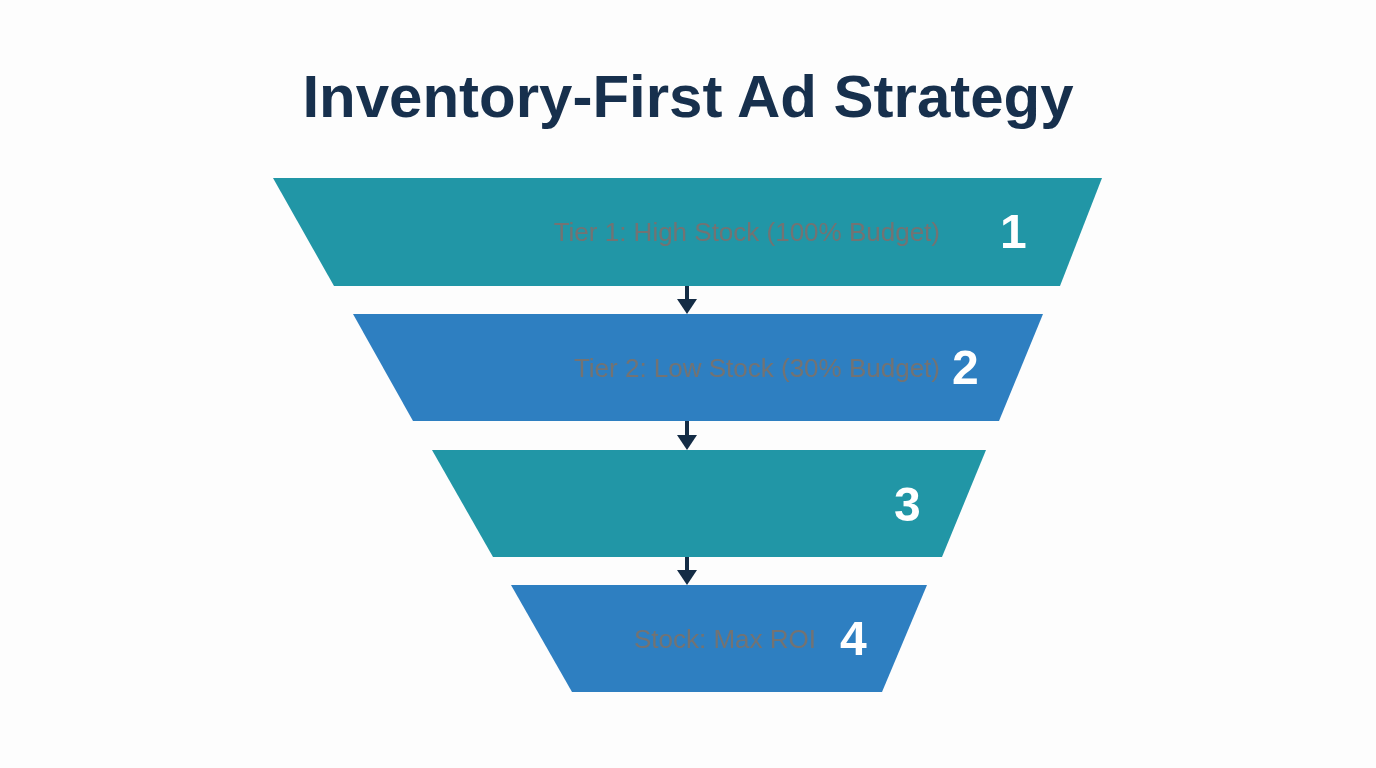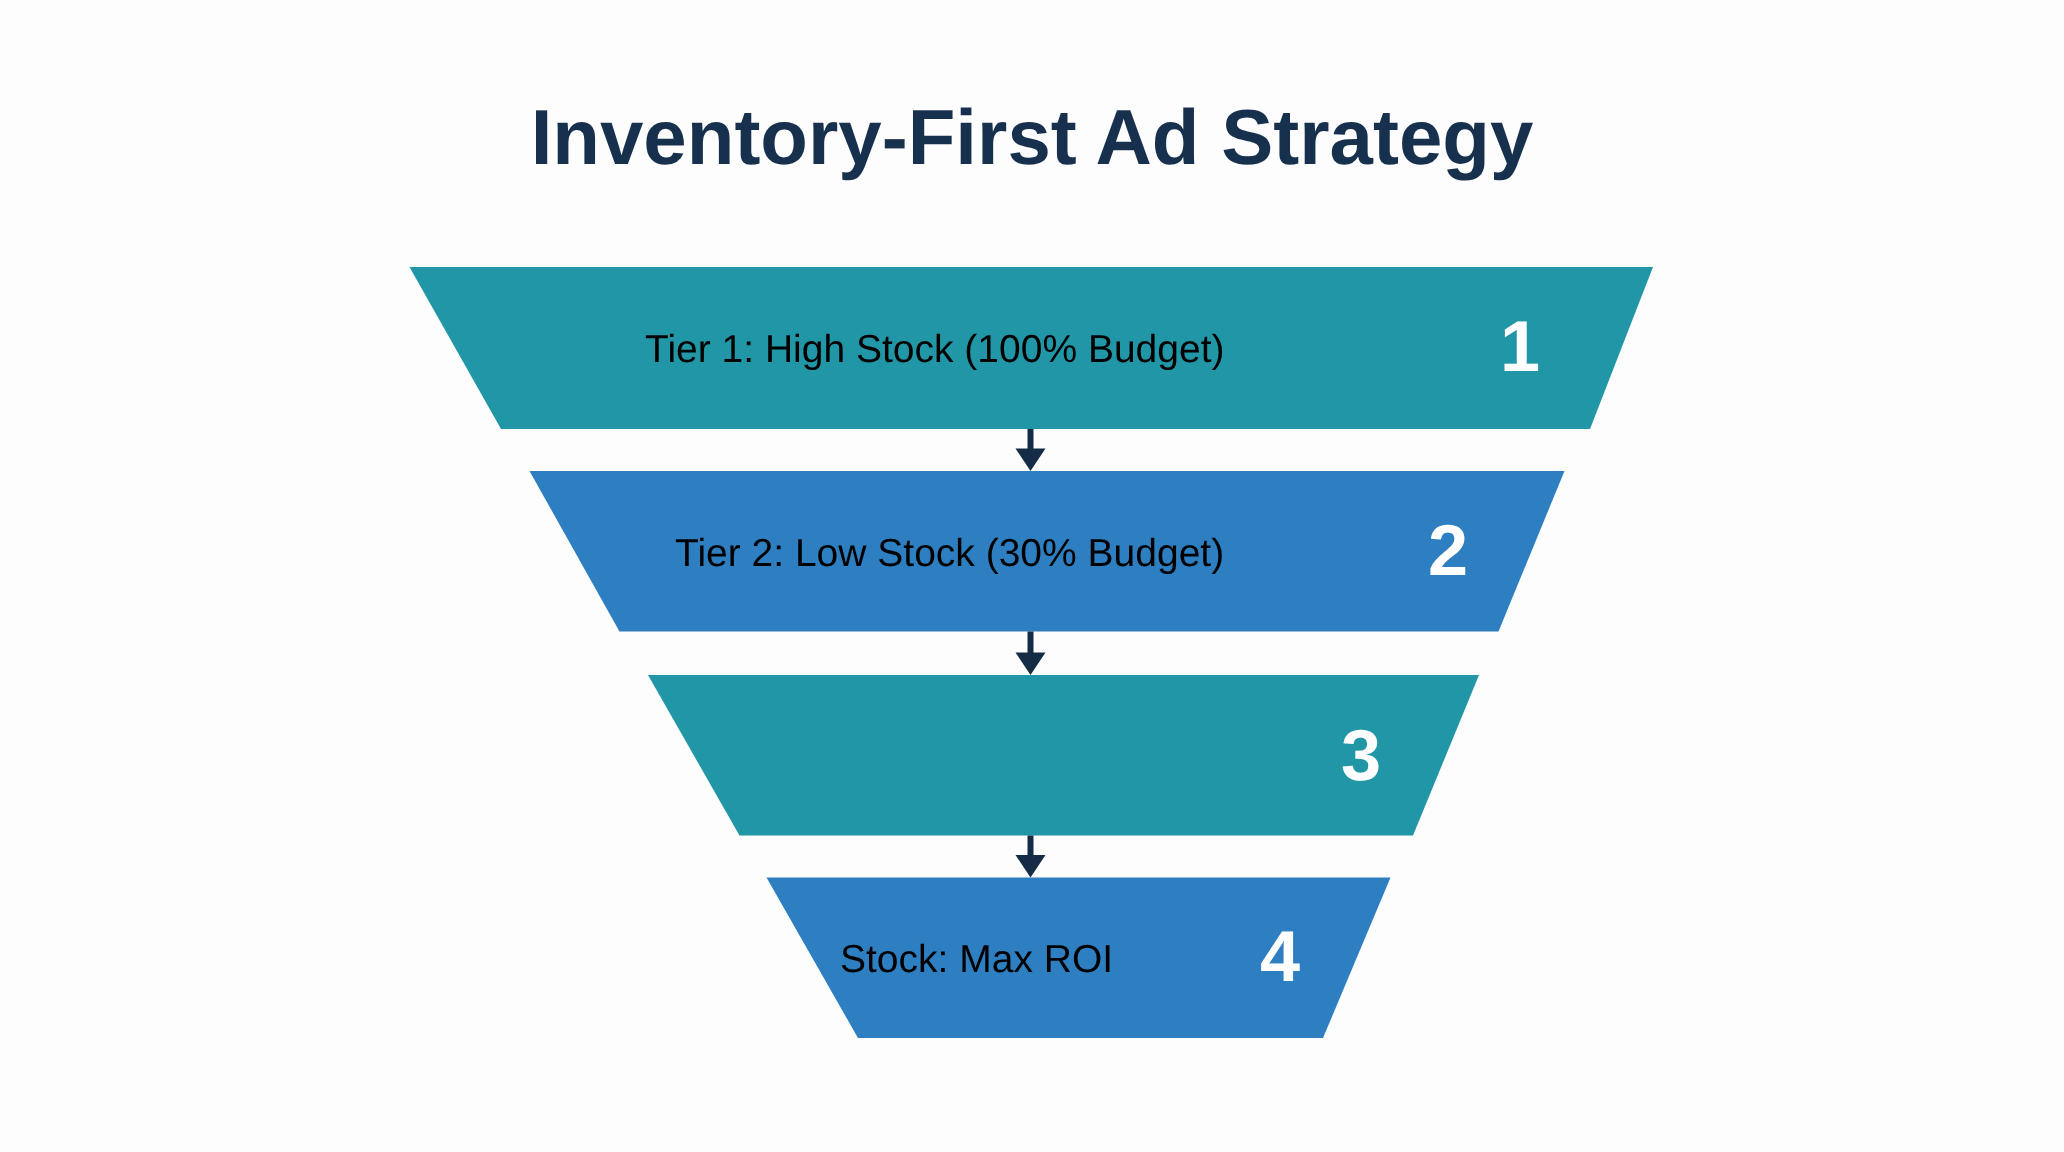--- a/index.html
+++ b/index.html
@@ -2,25 +2,25 @@
 <html><head>
 <meta charset="utf-8">
 <style>
   html, body { margin: 0; padding: 0; }
   body {
     width: 1376px; height: 768px; background: #fdfdfd; position: relative; overflow: hidden;
     font-family: "Liberation Sans", "DejaVu Sans", sans-serif;
   }
   .title {
     position: absolute; left: 0; top: 62px; width: 1376px; text-align: center;
-    font-size: 52px; font-weight: bold; color: #17304d; letter-spacing: 0px;
+    font-size: 60px; font-weight: bold; color: #17304d; letter-spacing: 0px;
   }
   svg.funnel { position: absolute; left: 0; top: 0; }
   .label {
-    position: absolute; color: #000000; font-size: 26px; text-align: left; line-height: 34px;
+    position: absolute; color: #737373; font-size: 26px; text-align: right; line-height: 34px;
   }
   .num {
     position: absolute; color: #ffffff; font-size: 48px; font-weight: bold; line-height: 48px;
   }
 </style>
 </head>
 <body>
 
 <div class="title">Inventory-First Ad Strategy</div>
 

